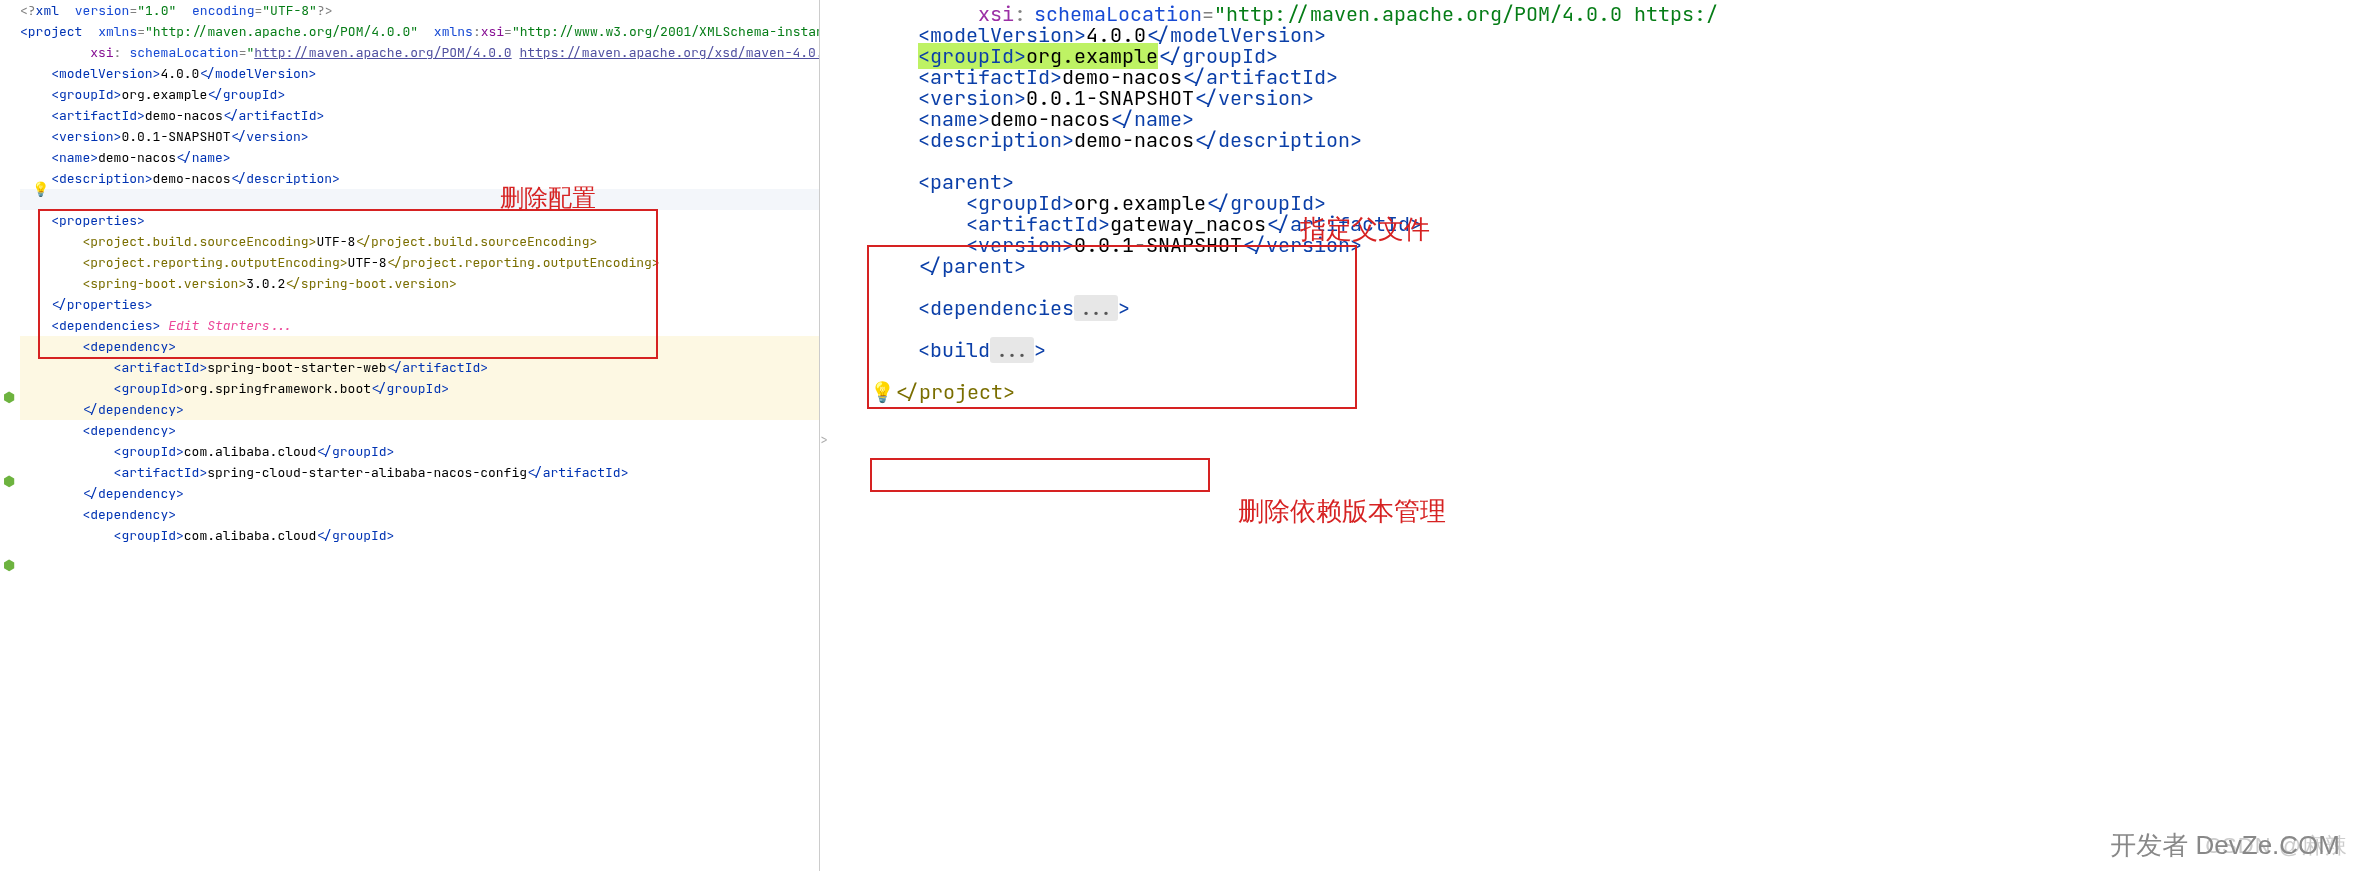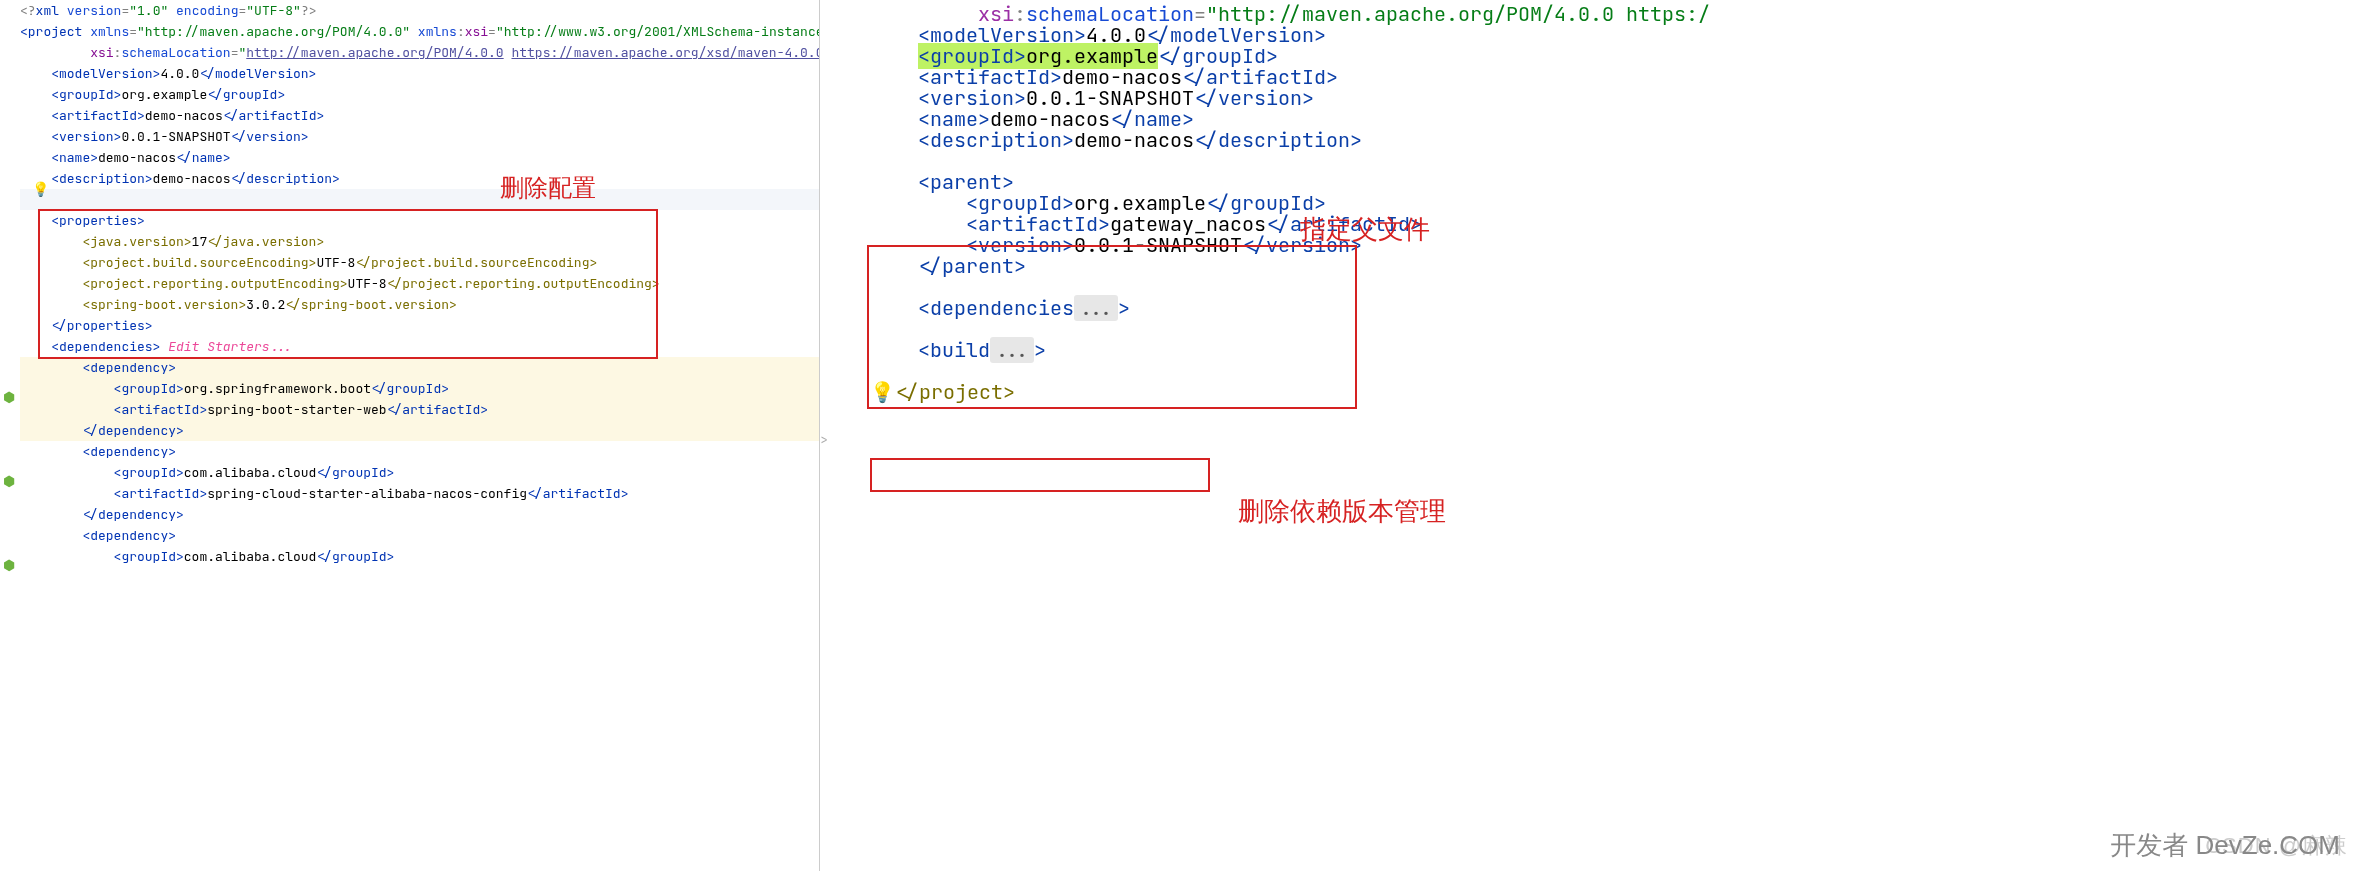--- a/index.html
+++ b/index.html
@@ -16,21 +16,21 @@
   .pane { position: relative; overflow: hidden; }
   .pane.left { width: 820px; border-right: 1px solid #ccc; }
   .pane.right { flex: 1; font-size: 20px; line-height: 1.6; padding-left: 30px; }
   .code { padding-left: 20px; line-height: 21px; }
   .line { white-space: pre; }
   .line.hl { background: #f3f6fa; }
   .line.yl { background: #fdf8e3; }
 
   
   .tag { color: #0033b3; }
-  .attr { color: #174ad4; }
+  .attr { color: #174ad4; margin-left: 8px; }
   .ns { color: #871094; }
   .str { color: #067d17; }
   .txt { color: #000; }
   .dk { color: #7a6e00; }
   .pi { color: #808080; }
   .lnk { color: #5050a0; text-decoration: underline; }
   .eds { color: #ec4899; font-style: italic; }
 
   .red-box { border: 2px solid #d62222; position: absolute; pointer-events: none; }
   .anno { position: absolute; color: #d62222; font-family: "SimSun", serif; font-size: 24px; pointer-events: none; }
@@ -74,40 +74,39 @@
     <div class="line"><span class="tag">&lt;project </span><span class="attr">xmlns</span><span class="pi">=</span><span class="str">"http://maven.apache.org/POM/4.0.0"</span> <span class="attr">xmlns</span><span class="pi">:</span><span class="ns">xsi</span><span class="pi">=</span><span class="str">"http://www.w3.org/2001/XMLSchema-instance"</span></div>
     <div class="line">         <span class="ns">xsi</span><span class="pi">:</span><span class="attr">schemaLocation</span><span class="pi">=</span><span class="str">"</span><span class="lnk">http://maven.apache.org/POM/4.0.0</span> <span class="lnk">https://maven.apache.org/xsd/maven-4.0.0.xsd</span></div>
     <div class="line">    <span class="tag">&lt;modelVersion&gt;</span><span class="txt">4.0.0</span><span class="tag">&lt;/modelVersion&gt;</span></div>
     <div class="line">    <span class="tag">&lt;groupId&gt;</span><span class="txt">org.example</span><span class="tag">&lt;/groupId&gt;</span></div>
     <div class="line">    <span class="tag">&lt;artifactId&gt;</span><span class="txt">demo-nacos</span><span class="tag">&lt;/artifactId&gt;</span></div>
     <div class="line">    <span class="tag">&lt;version&gt;</span><span class="txt">0.0.1-SNAPSHOT</span><span class="tag">&lt;/version&gt;</span></div>
     <div class="line">    <span class="tag">&lt;name&gt;</span><span class="txt">demo-nacos</span><span class="tag">&lt;/name&gt;</span></div>
     <div class="line">    <span class="tag">&lt;description&gt;</span><span class="txt">demo-nacos</span><span class="tag">&lt;/description&gt;</span></div>
     <div class="line hl"> </div>
     <div class="line">    <span class="tag">&lt;properties&gt;</span></div>
-    <div class="line">        <span class="dk">&lt;java.version&gt;</span><span class="txt">17</span><span class="dk">&lt;/java.version&gt;</span></div>
     <div class="line">        <span class="dk">&lt;project.build.sourceEncoding&gt;</span><span class="txt">UTF-8</span><span class="dk">&lt;/project.build.sourceEncoding&gt;</span></div>
     <div class="line">        <span class="dk">&lt;project.reporting.outputEncoding&gt;</span><span class="txt">UTF-8</span><span class="dk">&lt;/project.reporting.outputEncoding&gt;</span></div>
     <div class="line">        <span class="dk">&lt;spring-boot.version&gt;</span><span class="txt">3.0.2</span><span class="dk">&lt;/spring-boot.version&gt;</span></div>
     <div class="line">    <span class="tag">&lt;/properties&gt;</span></div>
     <div class="line">    <span class="tag">&lt;dependencies&gt;</span> <span class="eds">Edit Starters...</span></div>
     <div class="line yl">        <span class="tag">&lt;dependency&gt;</span></div>
+    <div class="line yl">            <span class="tag">&lt;artifactId&gt;</span><span class="txt">spring-boot-starter-web</span><span class="tag">&lt;/artifactId&gt;</span></div>
     <div class="line yl">            <span class="tag">&lt;groupId&gt;</span><span class="txt">org.springframework.boot</span><span class="tag">&lt;/groupId&gt;</span></div>
-    <div class="line yl">            <span class="tag">&lt;artifactId&gt;</span><span class="txt">spring-boot-starter-web</span><span class="tag">&lt;/artifactId&gt;</span></div>
     <div class="line yl">        <span class="tag">&lt;/dependency&gt;</span></div>
     <div class="line">        <span class="tag">&lt;dependency&gt;</span></div>
     <div class="line">            <span class="tag">&lt;groupId&gt;</span><span class="txt">com.alibaba.cloud</span><span class="tag">&lt;/groupId&gt;</span></div>
     <div class="line">            <span class="tag">&lt;artifactId&gt;</span><span class="txt">spring-cloud-starter-alibaba-nacos-config</span><span class="tag">&lt;/artifactId&gt;</span></div>
     <div class="line">        <span class="tag">&lt;/dependency&gt;</span></div>
     <div class="line">        <span class="tag">&lt;dependency&gt;</span></div>
     <div class="line">            <span class="tag">&lt;groupId&gt;</span><span class="txt">com.alibaba.cloud</span><span class="tag">&lt;/groupId&gt;</span></div>
   </div>
 
   <div class="red-box" style="left:38px; top:209px; width:620px; height:150px;"></div>
-  <div class="anno" style="left:500px; top:172px;">删除配置</div>
+  <div class="anno" style="left:500px; top:182px;">删除配置</div>
 </div>
 
 <div class="pane right">
   <div class="code" style="padding-top:4px">
     <div class="line">         <span class="ns">xsi</span><span class="pi">:</span><span class="attr">schemaLocation</span><span class="pi">=</span><span class="str">"http://maven.apache.org/POM/4.0.0 https:/</span></div>
     <div class="line">    <span class="tag">&lt;modelVersion&gt;</span><span class="txt">4.0.0</span><span class="tag">&lt;/modelVersion&gt;</span></div>
     <div class="line">    <span class="hl-y"><span class="tag">&lt;groupId&gt;</span><span class="txt">org.example</span></span><span class="tag">&lt;/groupId&gt;</span></div>
     <div class="line">    <span class="tag">&lt;artifactId&gt;</span><span class="txt">demo-nacos</span><span class="tag">&lt;/artifactId&gt;</span></div>
     <div class="line">    <span class="tag">&lt;version&gt;</span><span class="txt">0.0.1-SNAPSHOT</span><span class="tag">&lt;/version&gt;</span></div>
     <div class="line">    <span class="tag">&lt;name&gt;</span><span class="txt">demo-nacos</span><span class="tag">&lt;/name&gt;</span></div>

